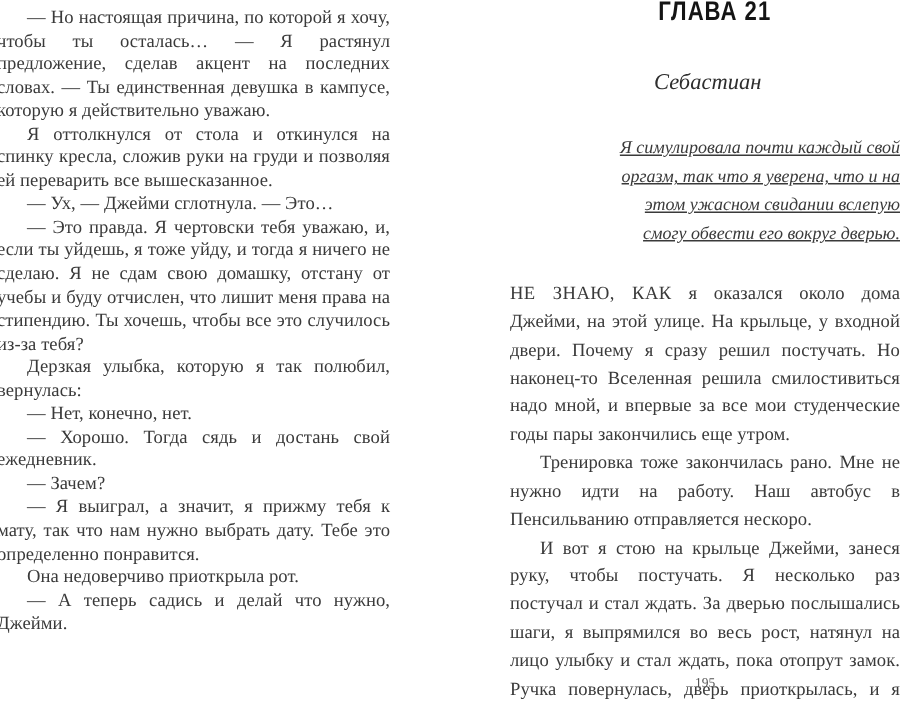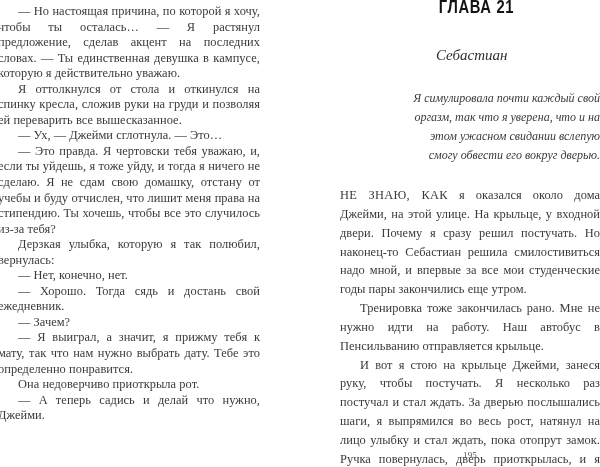--- a/index.html
+++ b/index.html
@@ -78,20 +78,21 @@
       text-align: right;
       font-family: "Liberation Serif", "DejaVu Serif", serif;
       font-style: italic;
       font-size: 12px;
       line-height: 19px;
       color: #3a3a3a;
     }
     .epigraph .line {
       display: block;
       white-space: nowrap;
+      text-decoration: underline;
     }
     .body-right {
       position: absolute;
       left: 0;
       top: 186px;
       width: 260px;
     }
     .body-right .para {
       line-height: 18.85px;
       font-size: 12.4px;
@@ -132,20 +133,20 @@
   <div class="chapter-subtitle">Себастиан</div>
 
   <div class="epigraph">
     <span class="line">Я симулировала почти каждый свой</span>
     <span class="line">оргазм, так что я уверена, что и на</span>
     <span class="line">этом ужасном свидании вслепую</span>
     <span class="line">смогу обвести его вокруг дверью.</span>
   </div>
 
   <div class="body-right">
-    <p class="para"><span class="caps">НЕ ЗНАЮ, КАК</span><span> я оказался около дома Джейми, на этой улице. На крыльце, у входной двери. Почему я сразу решил постучать. Но наконец-то Себастиан ре­шила смилостивиться надо мной, и впервые за все мои студенческие годы пары закончились еще утром.</span></p>
-    <p class="para indent">Тренировка тоже закончилась рано. Мне не нужно идти на работу. Наш автобус в Пенсильванию отправ­ляется крыльце.</p>
+    <p class="para"><span class="caps">НЕ ЗНАЮ, КАК</span><span> я оказался около дома Джейми, на этой улице. На крыльце, у входной двери. Почему я сразу решил постучать. Но наконец-то Вселенная ре­шила смилостивиться надо мной, и впервые за все мои студенческие годы пары закончились еще утром.</span></p>
+    <p class="para indent">Тренировка тоже закончилась рано. Мне не нужно идти на работу. Наш автобус в Пенсильванию отправ­ляется нескоро.</p>
     <p class="para indent">И вот я стою на крыльце Джейми, занеся руку, что­бы постучать. Я несколько раз постучал и стал ждать. За дверью послышались шаги, я выпрямился во весь рост, натянул на лицо улыбку и стал ждать, пока ото­прут замок. Ручка повернулась, дверь приоткрылась, и я услышал легкомысленный щебет.</p>
 
   </div>
 
   <div class="page-number">195</div>
 </div>
 
 </body></html>

